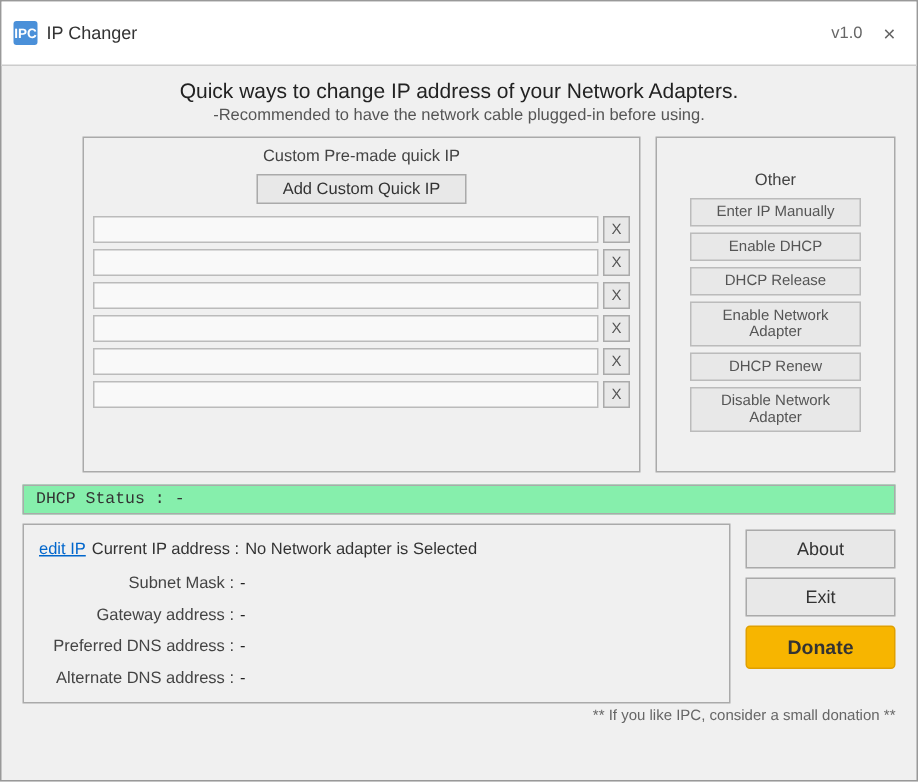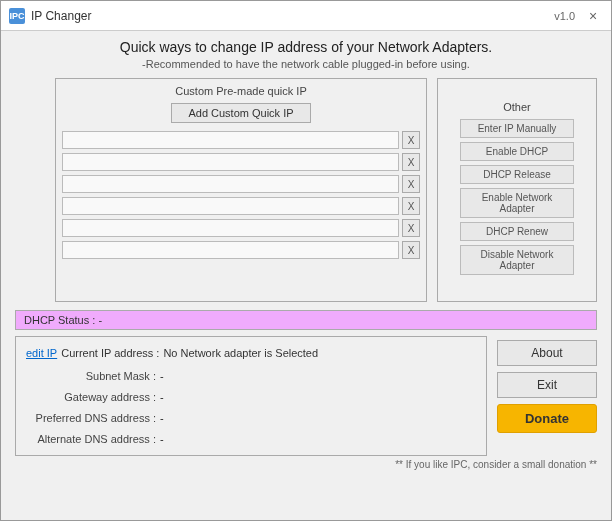--- a/index.html
+++ b/index.html
@@ -12,21 +12,21 @@
       overflow: hidden;
       border: 1px solid #999;
     }
     .title-bar {
       background: #fff;
       border-bottom: 1px solid #ccc;
       padding: 4px 8px;
       display: flex;
       justify-content: space-between;
       align-items: center;
-      height: 30px;
+      height: 43px;
     }
     .title-bar-left {
       display: flex;
       align-items: center;
       gap: 6px;
       font-size: 12px;
       color: #333;
     }
     .title-icon {
       width: 16px;
@@ -163,21 +163,22 @@
       cursor: pointer;
       color: #555;
       text-align: center;
     }
     .dhcp-status-bar {
       border: 1px solid #aaa;
       padding: 3px 8px;
       margin-bottom: 6px;
       font-size: 11px;
       color: #333;
-      background: #f0abfc;
+      background: #86efac;
+      font-family: Liberation Mono, monospace;
     }
     .bottom-row {
       display: flex;
       gap: 10px;
     }
     .ip-info-panel {
       flex: 1;
       border: 1px solid #aaa;
       padding: 6px 10px;
       font-size: 11px;

